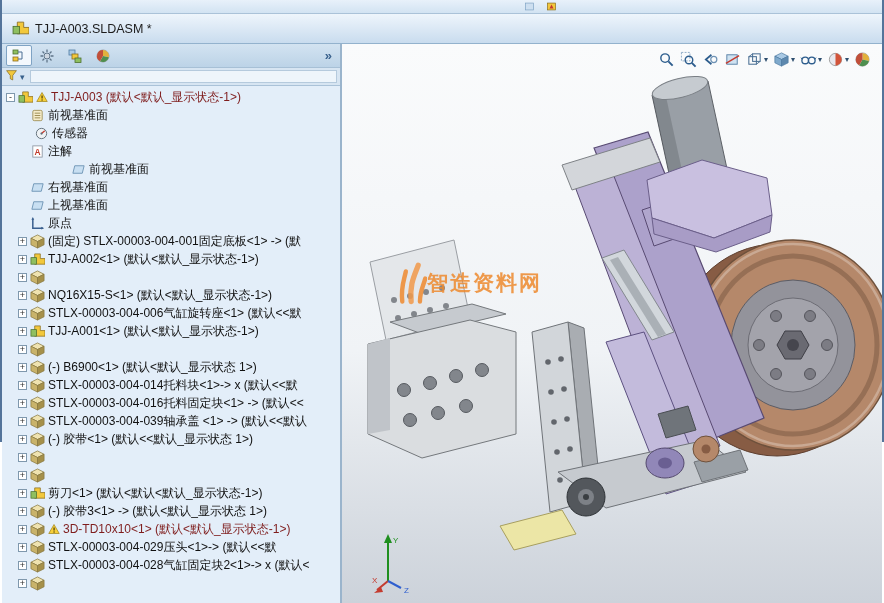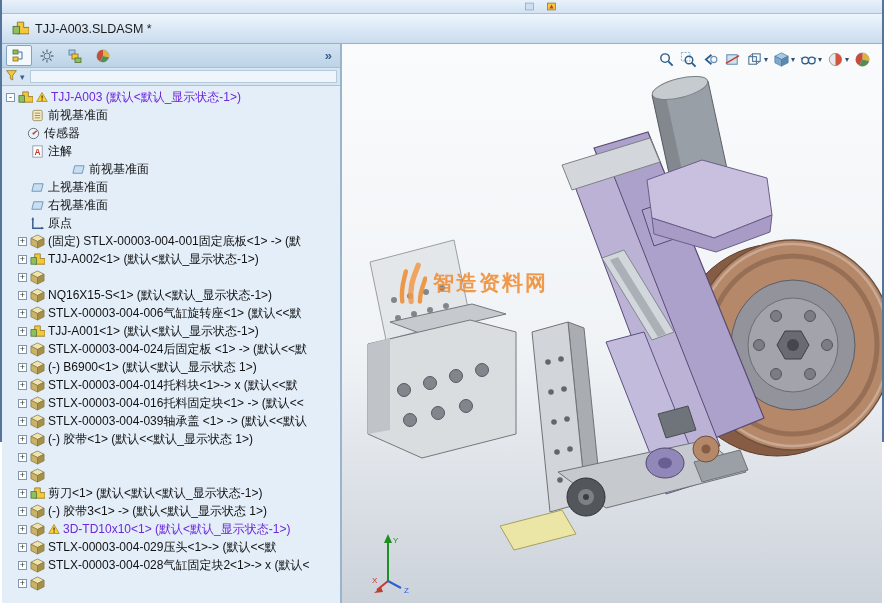--- a/index.html
+++ b/index.html
@@ -33,30 +33,30 @@
   .tree { flex:1; overflow:hidden; padding-top:2px; background:#e3eef9; }
   .tree-row { height:18px; display:flex; align-items:center; gap:3px; white-space:nowrap; }
   .expander { width:9px; height:9px; min-width:9px; border:1px solid #7f98ad; background:#fff;
               font-size:9px; line-height:7px; text-align:center; color:#333; }
   .expander.hidden { visibility:hidden; }
   .tree-icon { width:15px; height:15px; min-width:15px; display:inline-flex; }
   .tree-icon svg { width:15px; height:15px; }
   .warn-icon { width:12px; height:12px; min-width:12px; display:inline-flex; }
   .warn-icon svg { width:12px; height:12px; }
   .tree-label { flex:1; overflow:hidden; font-size:12px; }
-  .tree-label.muted { color:#6d28d9; }
+  .tree-label.muted { color:#7f1d1d; }
   
   .viewport { position:relative; flex:1; overflow:hidden;
               background:linear-gradient(180deg,#fafbfc 0%,#f0f3f6 55%,#ccd2da 100%); }
   .model-svg { position:absolute; left:0; top:0; }
   .vt-bar { position:absolute; top:6px; right:10px; display:flex; align-items:center; gap:3px; }
   .vt-btn { display:inline-flex; align-items:center; height:18px; padding:0 1px; }
   .vt-btn svg { width:17px; height:17px; }
   .vt-dd { font-size:8px; color:#2f4f6f; margin-left:1px; }
-  .watermark { position:absolute; left:55px; top:215px; display:flex; align-items:center; gap:6px; opacity:.85; }
+  .watermark { position:absolute; left:55px; top:215px; display:flex; align-items:center; opacity:.85; }
   .watermark svg { width:30px; height:48px; }
   .wm-text { font-size:21px; font-weight:bold; color:#ee8a2e; letter-spacing:2px; }
   .triad { position:absolute; left:30px; bottom:8px; }
 </style>
 </head>
 <body>
 
 <div class="app">
 
   <div class="top-strip">
@@ -149,21 +149,21 @@
             <span class="tree-icon">
               <svg viewBox="0 0 16 16">
                 <rect x="3" y="2.5" width="10" height="11" rx="1.5" fill="#f5ecca" stroke="#9a8a50" stroke-width="0.9"></rect>
                 <line x1="5" y1="5.5" x2="11" y2="5.5" stroke="#9a8a50"></line>
                 <line x1="5" y1="8" x2="11" y2="8" stroke="#9a8a50"></line>
                 <line x1="5" y1="10.5" x2="11" y2="10.5" stroke="#9a8a50"></line>
               </svg>
             </span>
             <span class="tree-label">前视基准面</span>
           </div>
-          <div class="tree-row" style="padding-left: 12px;">
+          <div class="tree-row" style="padding-left: 20px;">
             <span class="expander hidden"></span>
             <span class="tree-icon">
               <svg viewBox="0 0 16 16">
                 <circle cx="8" cy="8" r="5.5" fill="#eef2f5" stroke="#5f6d78"></circle>
                 <line x1="8" y1="8" x2="11.5" y2="5" stroke="#c43b2f" stroke-width="1.4"></line>
                 <circle cx="8" cy="8" r="1.2" fill="#5f6d78"></circle>
               </svg>
             </span>
             <span class="tree-label">传感器</span>
           </div>
@@ -186,30 +186,30 @@
             </span>
             <span class="tree-label">前视基准面</span>
           </div>
           <div class="tree-row" style="padding-left: 16px;">
             <span class="expander hidden"></span>
             <span class="tree-icon">
               <svg viewBox="0 0 16 16">
                 <polygon points="4,4 14,4 12,12 2,12" fill="rgba(150,195,230,0.35)" stroke="#6f95b5"></polygon>
               </svg>
             </span>
+            <span class="tree-label">右视基准面</span>
+          </div>
+          <div class="tree-row" style="padding-left: 16px;">
+            <span class="expander hidden"></span>
+            <span class="tree-icon">
+              <svg viewBox="0 0 16 16">
+                <polygon points="4,4 14,4 12,12 2,12" fill="rgba(150,195,230,0.35)" stroke="#6f95b5"></polygon>
+              </svg>
+            </span>
             <span class="tree-label">上视基准面</span>
-          </div>
-          <div class="tree-row" style="padding-left: 16px;">
-            <span class="expander hidden"></span>
-            <span class="tree-icon">
-              <svg viewBox="0 0 16 16">
-                <polygon points="4,4 14,4 12,12 2,12" fill="rgba(150,195,230,0.35)" stroke="#6f95b5"></polygon>
-              </svg>
-            </span>
-            <span class="tree-label">右视基准面</span>
           </div>
           <div class="tree-row" style="padding-left: 16px;">
             <span class="expander hidden"></span>
             <span class="tree-icon">
               <svg viewBox="0 0 16 16">
                 <path d="M3 3 L3 13 L14 13" fill="none" stroke="#3a5f8f" stroke-width="1.6"></path>
                 <path d="M1.5 4 L3 1 L4.5 4 Z" fill="#3a5f8f"></path>
                 <path d="M12 11.5 L15 13 L12 14.5 Z" fill="#3a5f8f"></path>
               </svg>
             </span>
@@ -280,21 +280,20 @@
           </div>
           <div class="tree-row" style="padding-left: 16px;">
             <span class="expander">+</span>
             <span class="tree-icon">
               <svg viewBox="0 0 16 16">
                 <polygon points="8,1 15,4.5 8,8 1,4.5" fill="#efe3b0" stroke="#8a7a40" stroke-width="0.8"></polygon>
                 <polygon points="1,4.5 8,8 8,15 1,11.5" fill="#c9b36a" stroke="#8a7a40" stroke-width="0.8"></polygon>
                 <polygon points="15,4.5 8,8 8,15 15,11.5" fill="#a5904a" stroke="#8a7a40" stroke-width="0.8"></polygon>
               </svg>
             </span>
-            <span class="tree-label">STLX-00003-004-024后固定板 &lt;1&gt; -&gt; (默认&lt;&lt;默</span>
           </div>
           <div class="tree-row" style="padding-left: 16px;">
             <span class="expander">+</span>
             <span class="tree-icon">
               <svg viewBox="0 0 16 16">
                 <polygon points="8,1 15,4.5 8,8 1,4.5" fill="#efe3b0" stroke="#8a7a40" stroke-width="0.8"></polygon>
                 <polygon points="1,4.5 8,8 8,15 1,11.5" fill="#c9b36a" stroke="#8a7a40" stroke-width="0.8"></polygon>
                 <polygon points="15,4.5 8,8 8,15 15,11.5" fill="#a5904a" stroke="#8a7a40" stroke-width="0.8"></polygon>
               </svg>
             </span>

